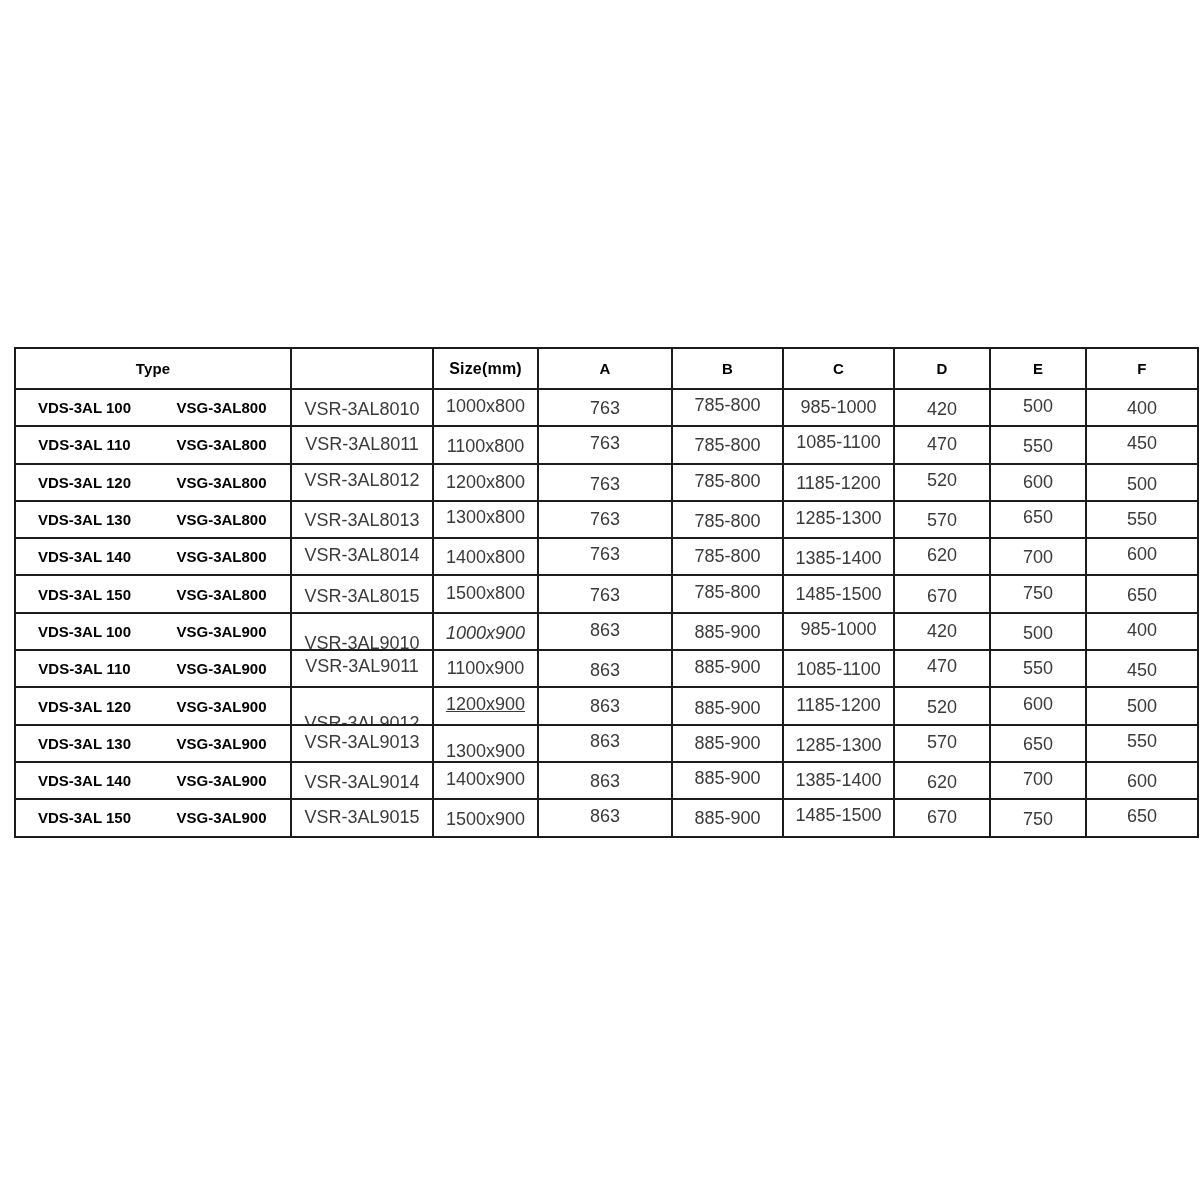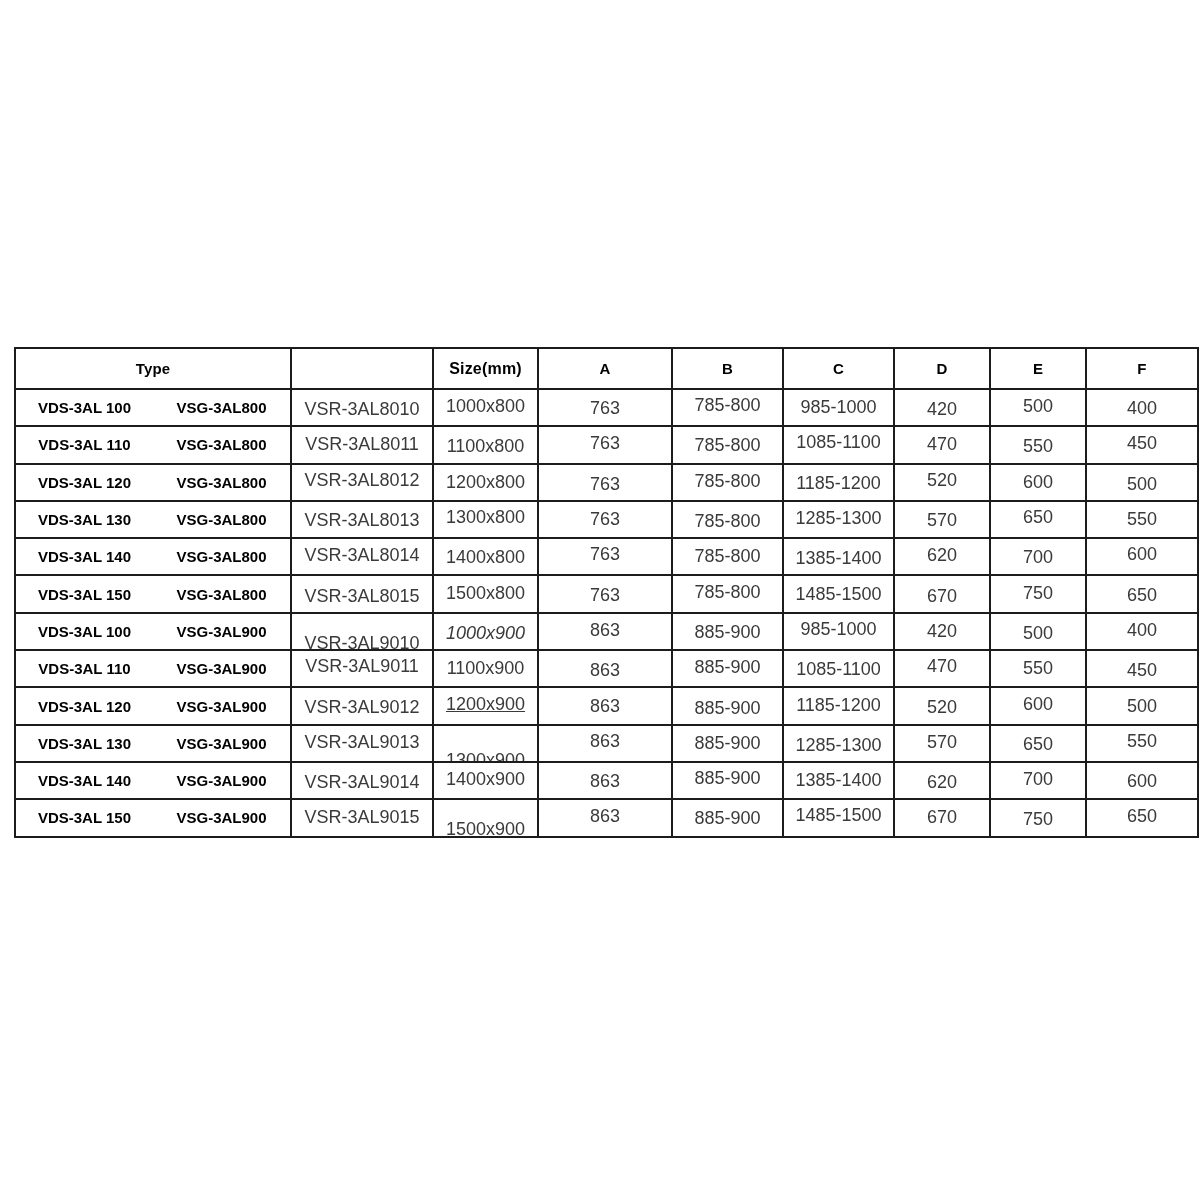--- a/index.html
+++ b/index.html
@@ -210,38 +210,38 @@
             <td><span class="cell-text" style="top: 0px;">550</span></td>
             <td><span class="cell-text" style="top: 2px;">450</span></td>
           </tr>
           <tr>
             <td class="cell-type">
               <div class="type-pair">
                 <span>VDS-3AL 120</span>
                 <span>VSG-3AL900</span>
               </div>
             </td>
-            <td><span class="cell-text" style="top: 1px;">VSR-3AL9012</span></td>
+            <td><span class="cell-text" style="top: 17px;">VSR-3AL9012</span></td>
             <td><span class="cell-text" style="top: -2px; text-decoration: underline;">1200x900</span></td>
             <td><span class="cell-text" style="top: 0px;">863</span></td>
             <td><span class="cell-text" style="top: 2px;">885-900</span></td>
             <td><span class="cell-text" style="top: -1px;">1185-1200</span></td>
             <td><span class="cell-text" style="top: 1px;">520</span></td>
             <td><span class="cell-text" style="top: -2px;">600</span></td>
             <td><span class="cell-text" style="top: 0px;">500</span></td>
           </tr>
           <tr>
             <td class="cell-type">
               <div class="type-pair">
                 <span>VDS-3AL 130</span>
                 <span>VSG-3AL900</span>
               </div>
             </td>
             <td><span class="cell-text" style="top: -1px;">VSR-3AL9013</span></td>
-            <td><span class="cell-text" style="top: 17px;">1300x900</span></td>
+            <td><span class="cell-text" style="top: 8px;">1300x900</span></td>
             <td><span class="cell-text" style="top: -2px;">863</span></td>
             <td><span class="cell-text" style="top: 0px;">885-900</span></td>
             <td><span class="cell-text" style="top: 2px;">1285-1300</span></td>
             <td><span class="cell-text" style="top: -1px;">570</span></td>
             <td><span class="cell-text" style="top: 1px;">650</span></td>
             <td><span class="cell-text" style="top: -2px;">550</span></td>
           </tr>
           <tr>
             <td class="cell-type">
               <div class="type-pair">
@@ -259,21 +259,21 @@
             <td><span class="cell-text" style="top: 1px;">600</span></td>
           </tr>
           <tr>
             <td class="cell-type">
               <div class="type-pair">
                 <span>VDS-3AL 150</span>
                 <span>VSG-3AL900</span>
               </div>
             </td>
             <td><span class="cell-text" style="top: 0px;">VSR-3AL9015</span></td>
-            <td><span class="cell-text" style="top: 12px;">1500x900</span></td>
+            <td><span class="cell-text" style="top: 2px;">1500x900</span></td>
             <td><span class="cell-text" style="top: -1px;">863</span></td>
             <td><span class="cell-text" style="top: 1px;">885-900</span></td>
             <td><span class="cell-text" style="top: -2px;">1485-1500</span></td>
             <td><span class="cell-text" style="top: 0px;">670</span></td>
             <td><span class="cell-text" style="top: 2px;">750</span></td>
             <td><span class="cell-text" style="top: -1px;">650</span></td>
           </tr>
         </tbody>
     </table>
   </div>

